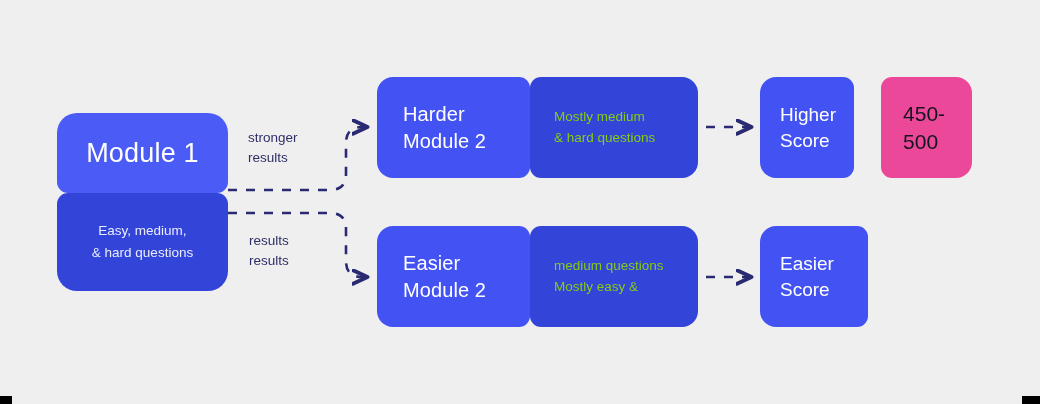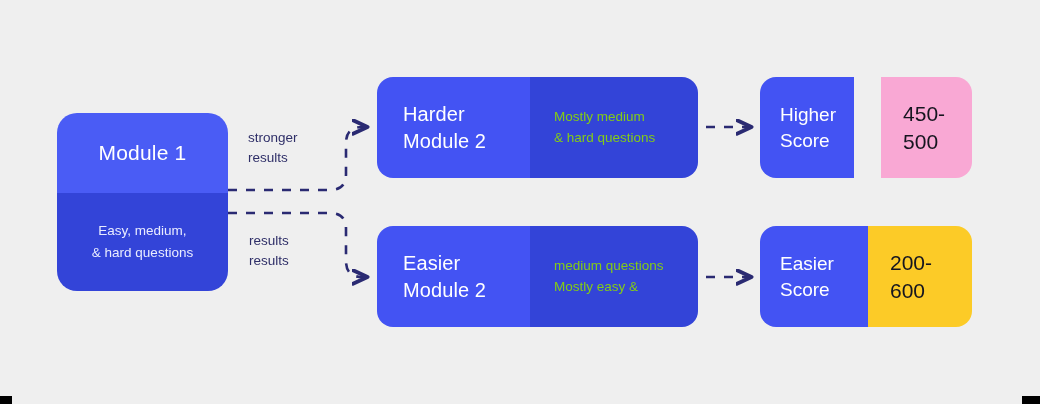--- a/index.html
+++ b/index.html
@@ -38,20 +38,21 @@
     display: flex;
     box-sizing: border-box;
   }
   .card.vertical { flex-direction: column; }
 
   .pane {
     display: flex;
     flex-direction: column;
     justify-content: center;
     box-sizing: border-box;
+    border-radius: 11px;
   }
 
   
   #module1 {
     left: 57px;
     top: 113px;
     width: 171px;
     height: 178px;
     border-radius: 20px;
   }
@@ -63,21 +64,21 @@
   }
   #module1 .pane-bottom {
     background: #3344d8;
     height: 98px;
     align-items: center;
     justify-content: center;
     padding: 8px 12px;
   }
   .m1-title {
     color: #ffffff;
-    font-size: 21px;
+    font-size: 27px;
     font-weight: 500;
     letter-spacing: 0.2px;
     line-height: 1.2;
     text-align: center;
   }
   .m1-sub {
     color: #e9ecff;
     font-size: 13.5px;
     line-height: 1.65;
     text-align: center;
@@ -134,21 +135,21 @@
     background: #4353f3;
     width: 108px;
     padding-left: 20px;
     justify-content: center;
   }
   .scorecard .pane-right {
     width: 104px;
     padding-left: 22px;
     justify-content: center;
   }
-  #score-higher .pane-right { background: #f9a8d4; margin-left: 27px; }
+  #score-higher .pane-right { background: #ec4899; margin-left: 27px; }
   #score-lower  .pane-right { background: #fccb27; }
 
   .score-title {
     color: #ffffff;
     font-size: 19px;
     font-weight: 500;
     line-height: 1.32;
   }
   .score-range {
     color: #15151f;
@@ -267,24 +268,18 @@
     </div>
   </div>
 
   <div class="card scorecard" id="score-lower">
     <div class="pane pane-left">
       <div class="score-title">
         <div>Easier</div>
         <div>Score</div>
       </div>
     </div>
-    <div class="pane pane-right">
-      <div class="score-range">
-        <div>200-</div>
-        <div>600</div>
-      </div>
-    </div>
   </div>
 
   <div class="edge-mark" id="edge-mark-left"></div>
   <div class="edge-mark" id="edge-mark-right"></div>
 
 </div>
 
 </body></html>

